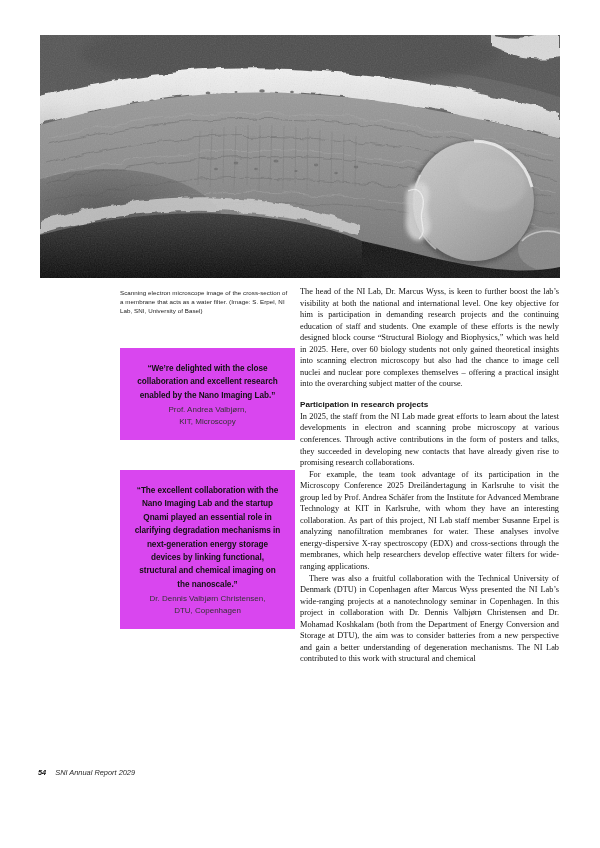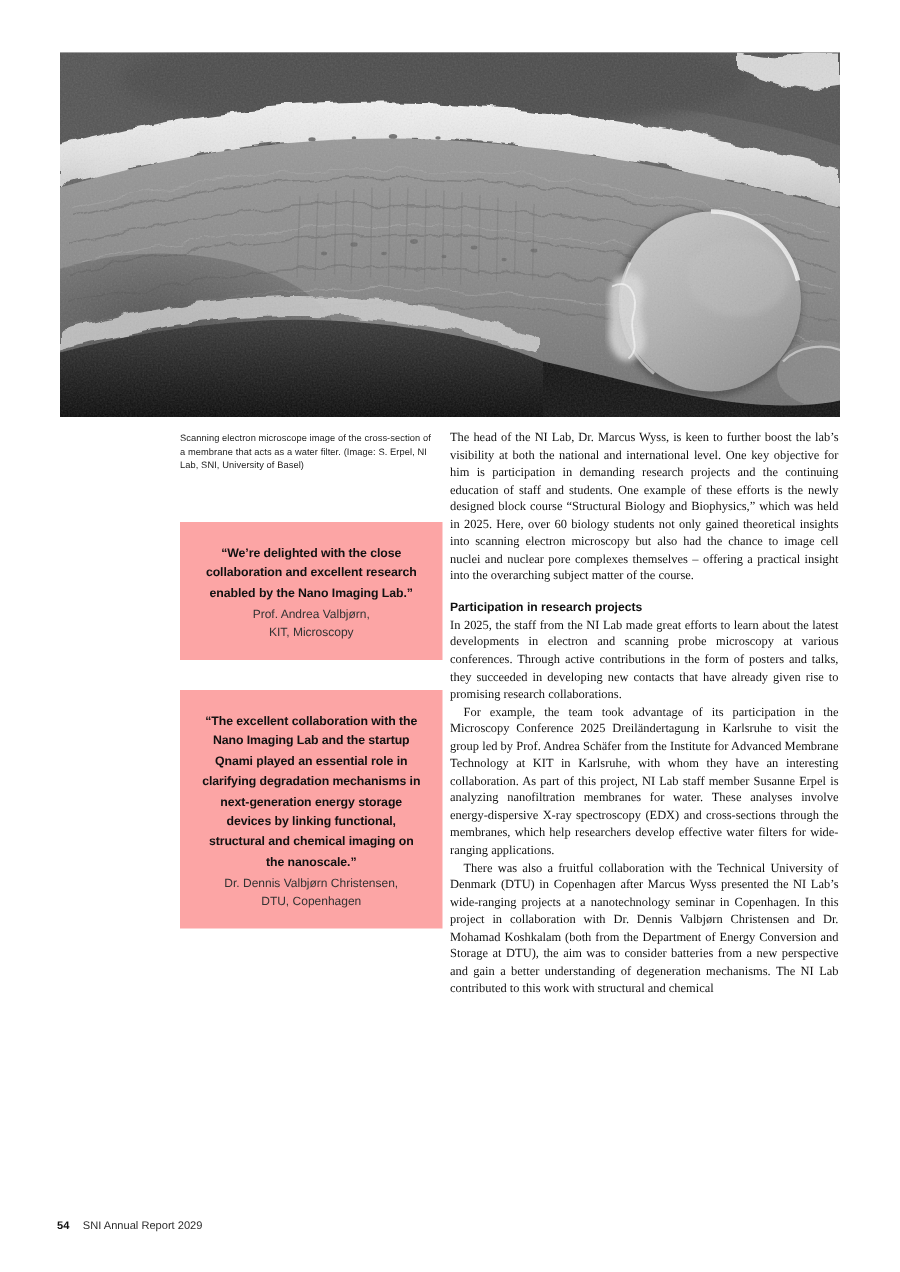--- a/index.html
+++ b/index.html
@@ -24,27 +24,27 @@
   .caption{
     position:absolute;left:120px;top:288px;width:172px;
     font-family:"Liberation Sans",sans-serif;
     font-size:6.2px;line-height:9.2px;color:#1a1a1a;
     letter-spacing:0.01em;
   }
 
   
   .quote-box{
     position:absolute;left:120px;width:175px;
-    background:#fca5a5;
+    background:#d946ef;
     box-sizing:border-box;
     text-align:center;
     padding:14px 13px 13px 13px;
   }
   #quote-1{top:348px;}
-  #quote-2{top:460px;}
+  #quote-2{top:470px;}
   .quote-text{
     font-family:"Liberation Sans",sans-serif;
     font-weight:bold;
     font-size:8.2px;
     line-height:13.4px;
     color:#111111;
     margin:0 0 2px 0;
     letter-spacing:-0.005em;
   }
   .quote-attrib{
@@ -75,24 +75,24 @@
     font-weight:bold;
     font-size:8.1px;
     line-height:11.5px;
     color:#111111;
     margin:9px 0 0.5px 0;
     text-align:center;
   }
 
   
   .footer{
-    position:absolute;left:38px;top:812px;
+    position:absolute;left:38px;top:768px;
     font-family:"Liberation Sans",sans-serif;
     font-size:7.4px;color:#2b2b2b;
-    display:flex;align-items:flex-start;gap:9px;
+    display:flex;align-items:flex-start;gap:9px;font-style:italic;
   }
   .footer .pg{font-weight:bold;color:#111111;}
 </style>
 </head>
 <body>
 
 <div class="page">
 
   <div class="photo">
     <svg viewBox="0 0 520 243" preserveAspectRatio="none" aria-hidden="true">

